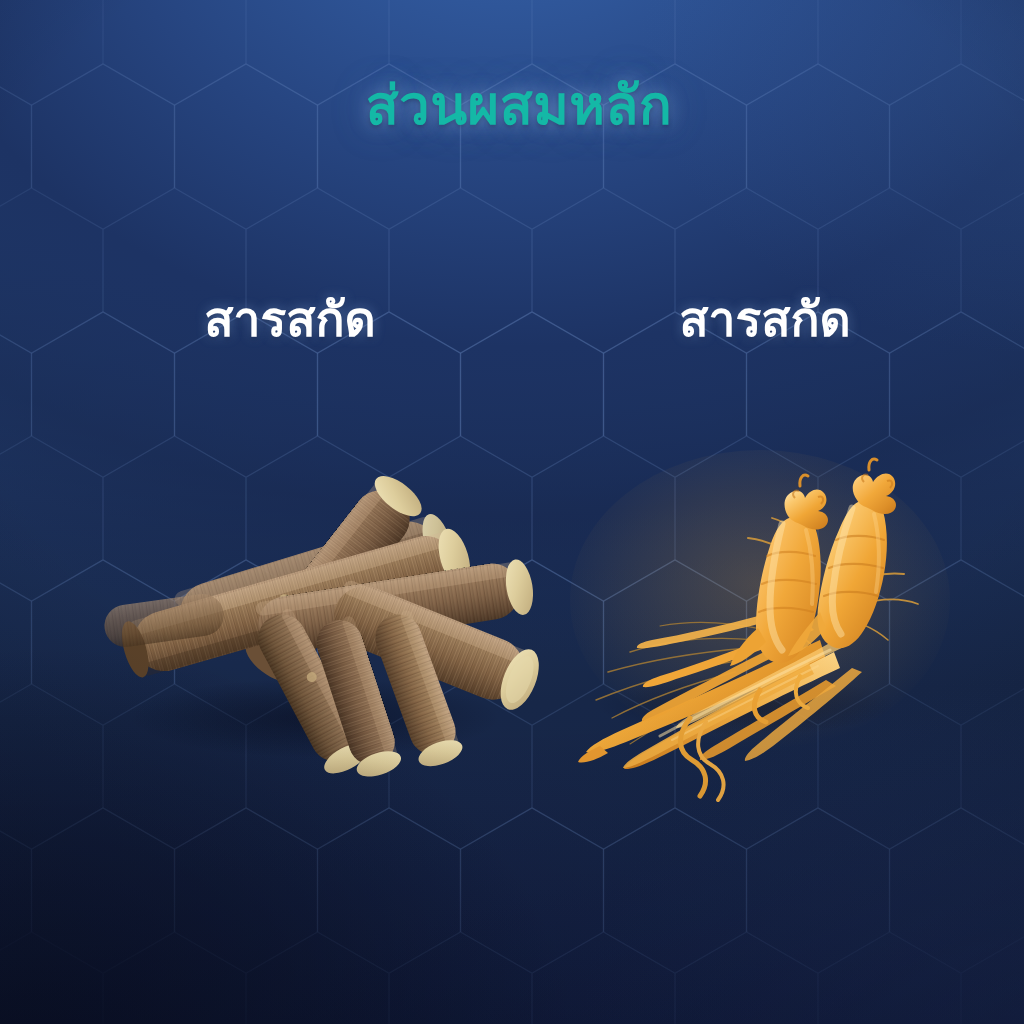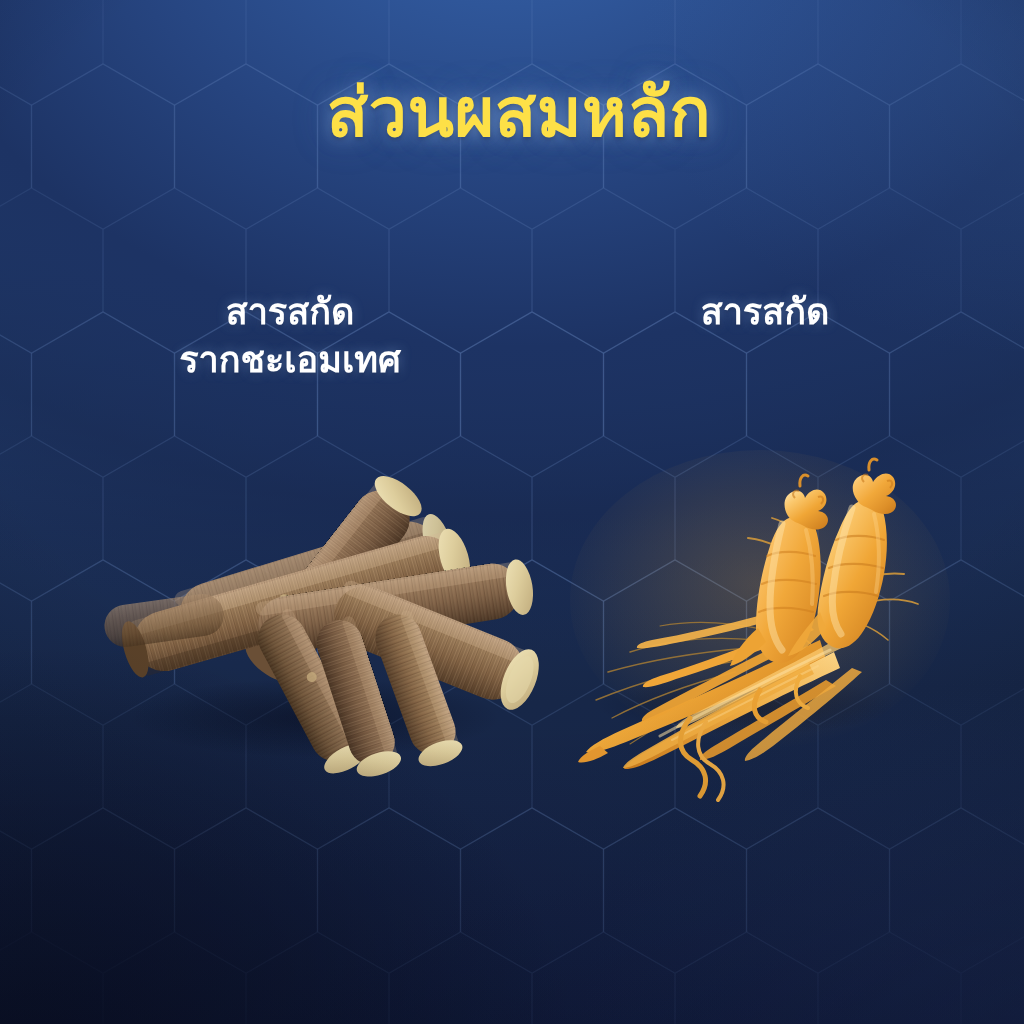--- a/index.html
+++ b/index.html
@@ -35,34 +35,34 @@
   }
 
   
   .hex-layer{position:absolute;inset:0;}
   .hex-layer svg{width:100%;height:100%;display:block;}
 
   
   .title{
     position:absolute;left:14px;right:0;top:78px;
     text-align:center;
-    font-size:68px;line-height:1.0;
-    font-weight:700;color:#fde047;
+    font-size:54px;line-height:1.0;
+    font-weight:700;color:#14b8a6;
     letter-spacing:.5px;
     text-shadow:
       0 0 18px rgba(150,185,235,.55),
       0 0 38px rgba(110,155,215,.35),
       0 2px 4px rgba(8,16,40,.45);
   }
 
   
   .labels{position:absolute;left:0;right:0;top:288px;height:140px;}
   .label{
     position:absolute;top:0;width:420px;text-align:center;
-    font-size:36px;line-height:1.33;font-weight:700;color:#ffffff;
+    font-size:48px;line-height:1.33;font-weight:700;color:#ffffff;
     text-shadow:
       0 0 12px rgba(140,178,230,.45),
       0 2px 4px rgba(8,16,40,.40);
   }
   .label .l2{display:block;}
   .label-left{left:80px;}
   .label-right{left:555px;}
 
   
   .art{position:absolute;left:0;top:0;width:1024px;height:1024px;}
@@ -366,20 +366,19 @@
     </svg>
   </div>
 
   <div class="bg-vignette"></div>
 
   <div class="title">ส่วนผสมหลัก</div>
 
   <div class="labels">
     <div class="label label-left">
       <span>สารสกัด</span>
-      <span class="l2">รากชะเอมเทศ</span>
     </div>
     <div class="label label-right">
       <span>สารสกัด</span>
     </div>
   </div>
 
 </div>
 
 </body></html>

